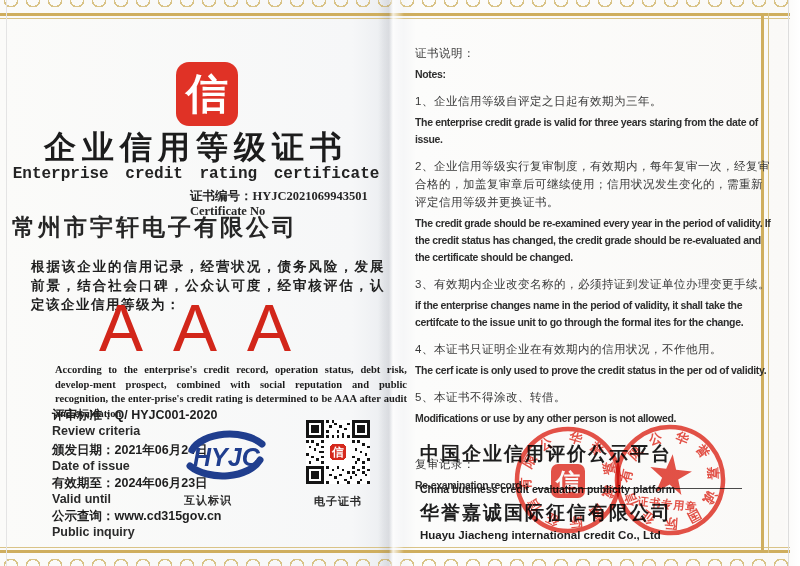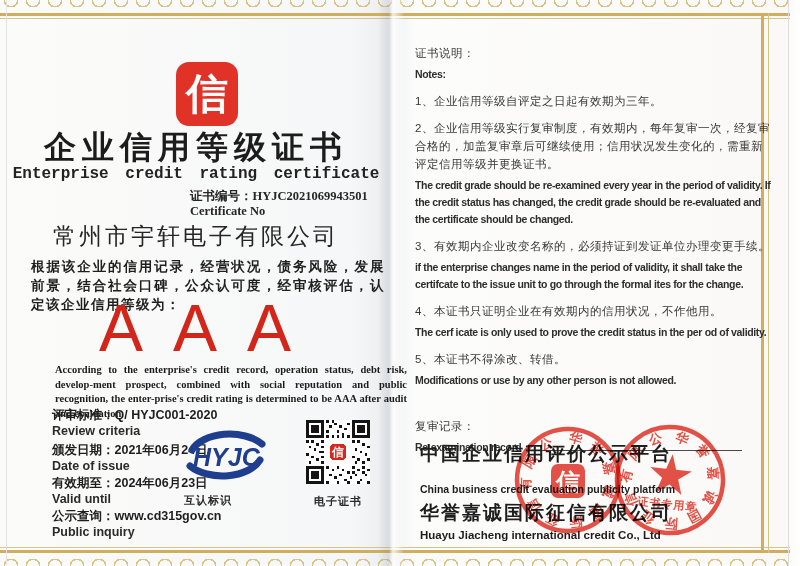--- a/index.html
+++ b/index.html
@@ -28,22 +28,22 @@
   
   .logo{position:absolute;left:176px;top:62px;width:62px;height:64px;background:#e03226;
         border-radius:13px;display:flex;align-items:center;justify-content:center;}
   .logo span{color:#fff;font-size:42px;font-weight:bold;line-height:1;}
   .title-zh{position:absolute;left:20px;top:126px;width:352px;text-align:center;
         font-size:32px;font-weight:bold;letter-spacing:6px;color:#1c1c1c;white-space:nowrap;}
   .title-en{position:absolute;left:12px;top:165px;width:368px;text-align:center;
         font-size:16px;font-weight:bold;word-spacing:7px;color:#232323;font-family:Liberation Mono, monospace;}
   .certno{position:absolute;left:190px;top:189px;font-family:"Liberation Serif",serif;
         font-size:12.5px;font-weight:bold;line-height:15px;}
-  .company{position:absolute;left:12px;top:221px;width:368px;text-align:center;
-        font-size:23px;font-weight:normal;letter-spacing:3px;white-space:nowrap;}
+  .company{position:absolute;left:12px;top:212px;width:368px;text-align:left;
+        font-size:23px;font-weight:bold;letter-spacing:3px;white-space:nowrap;}
   .stmt-zh{position:absolute;left:31px;top:257px;width:354px;font-size:13.5px;font-weight:bold;
         line-height:19px;letter-spacing:1.5px;text-align:justify;color:#1f1f1f;}
   .rating{position:absolute;left:0;top:290px;width:390px;text-align:center;
         font-family:Liberation Sans, sans-serif;font-size:66px;color:#d2261a;
         letter-spacing:30px;padding-left:30px;box-sizing:border-box;}
   .stmt-en{position:absolute;left:33px;top:363px;width:352px;font-family:"Liberation Serif",serif;
         font-size:10.5px;font-weight:bold;line-height:14.5px;text-align:justify;color:#1d1d1d;margin-left:22px;}
   .fld{position:absolute;left:52px;font-size:12.5px;font-weight:bold;line-height:15.5px;color:#1e1e1e;}
   .fld .en{color:#2b2b2b;}
   .hyjc-wrap{position:absolute;left:184px;top:424px;width:84px;}
@@ -142,20 +142,21 @@
       <rect x="9.5" y="9.5" width="6" height="6" rx="1" fill="#d5291d"></rect>
       <text x="12.5" y="14.1" font-size="4.6" font-weight="bold" fill="#ffffff" text-anchor="middle" font-family="Liberation Sans, sans-serif">信</text>
     </svg>
     <div class="qr-cap">电子证书</div>
   </div>
 
   <div class="notes">
     <p class="zh">证书说明：</p>
     <p class="en">Notes:</p>
     <p class="zh gap">1、企业信用等级自评定之日起有效期为三年。</p>
+    <p class="en">The enterprise credit grade is valid for three years staring from the date of issue.</p>
     <p class="zh gap">2、企业信用等级实行复审制度，有效期内，每年复审一次，经复审合格的，加盖复审章后可继续使用；信用状况发生变化的，需重新评定信用等级并更换证书。</p>
     <p class="en">The credit grade should be re-examined every year in the period of validity. If the credit status has changed, the credit grade should be re-evaluated and the certificate should be changed.</p>
     <p class="zh gap">3、有效期内企业改变名称的，必须持证到发证单位办理变更手续。</p>
     <p class="en">if the enterprise changes name in the period of validity, it shall take the certifcate to the issue unit to go through the formal ites for the change.</p>
     <p class="zh gap">4、本证书只证明企业在有效期内的信用状况，不作他用。</p>
     <p class="en">The cerf icate is only used to prove the credit status in the per od of validity.</p>
     <p class="zh gap">5、本证书不得涂改、转借。</p>
     <p class="en">Modifications or use by any other person is not allowed.</p>
     <div class="review">
       <p class="zh">复审记录：</p>

